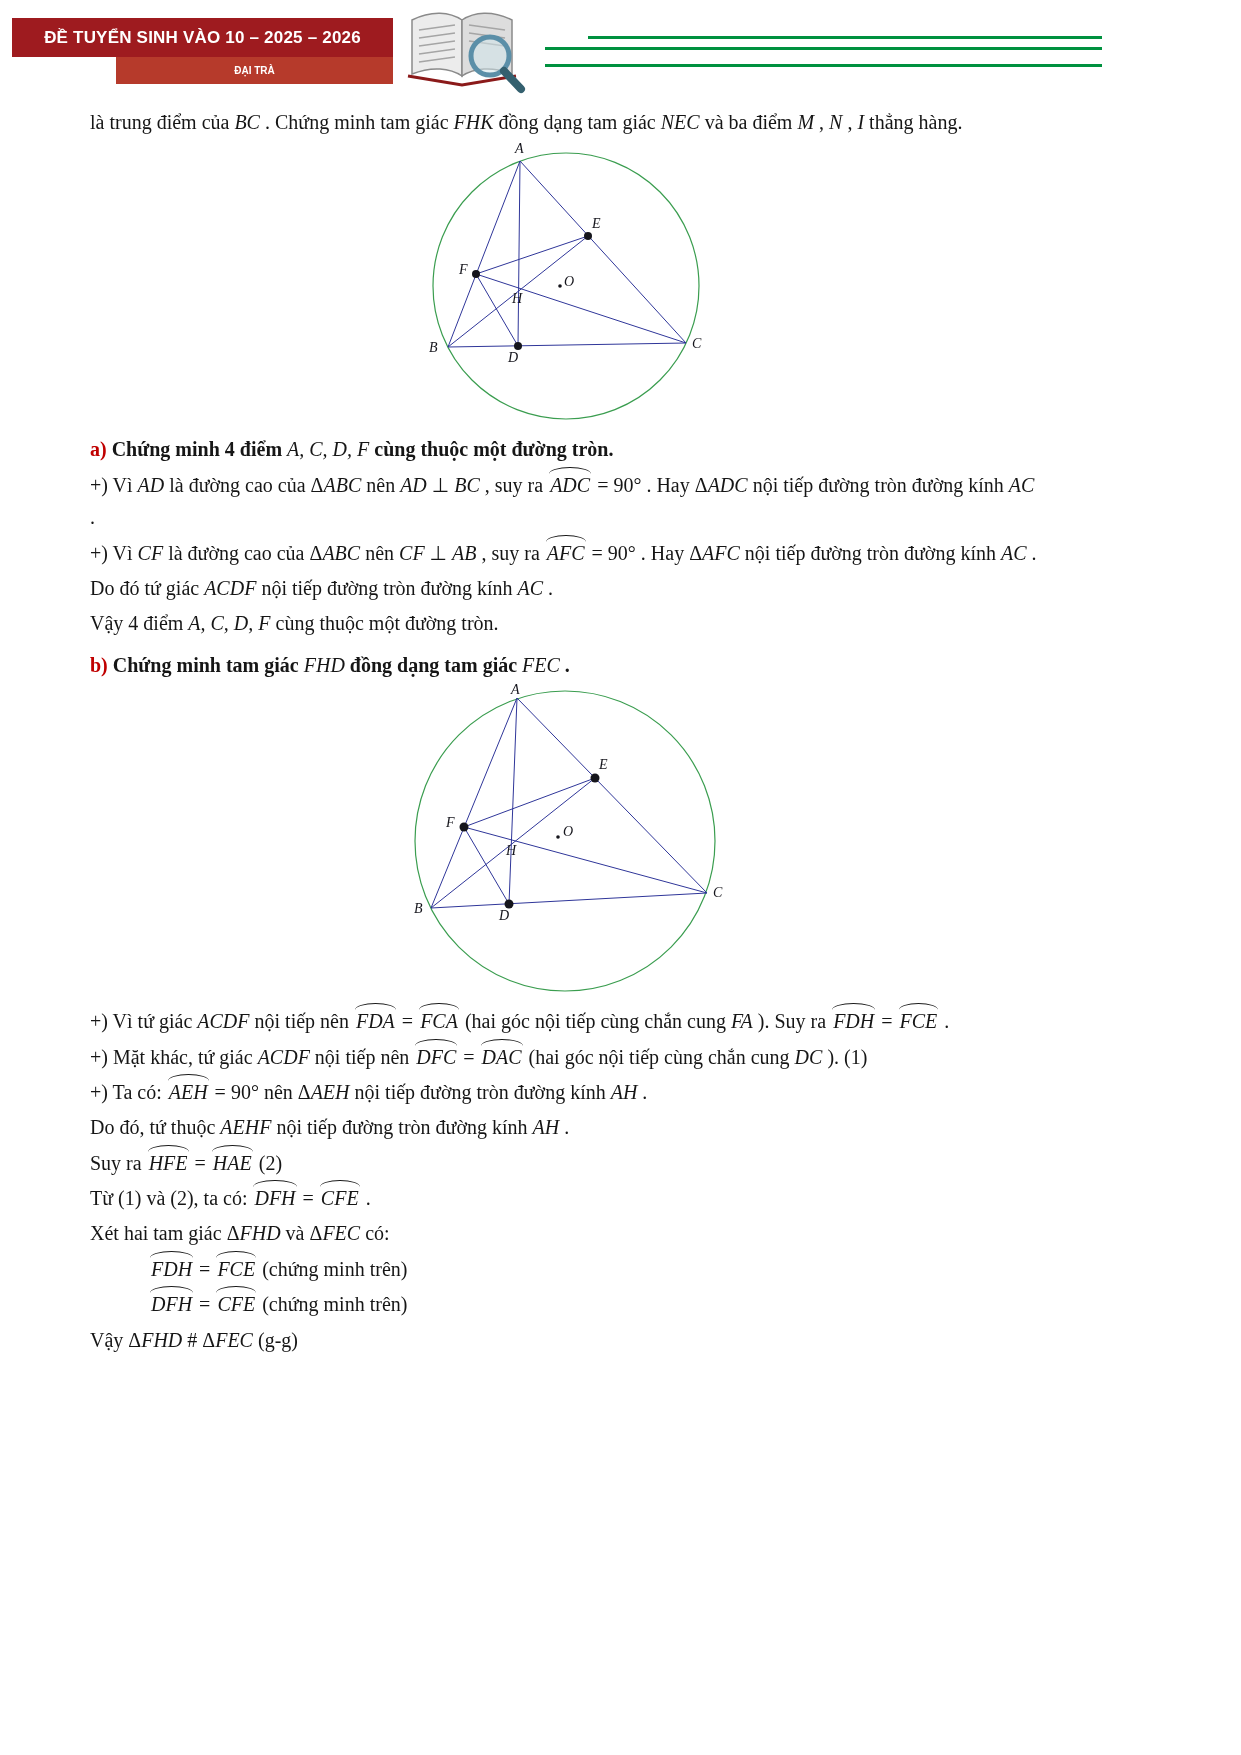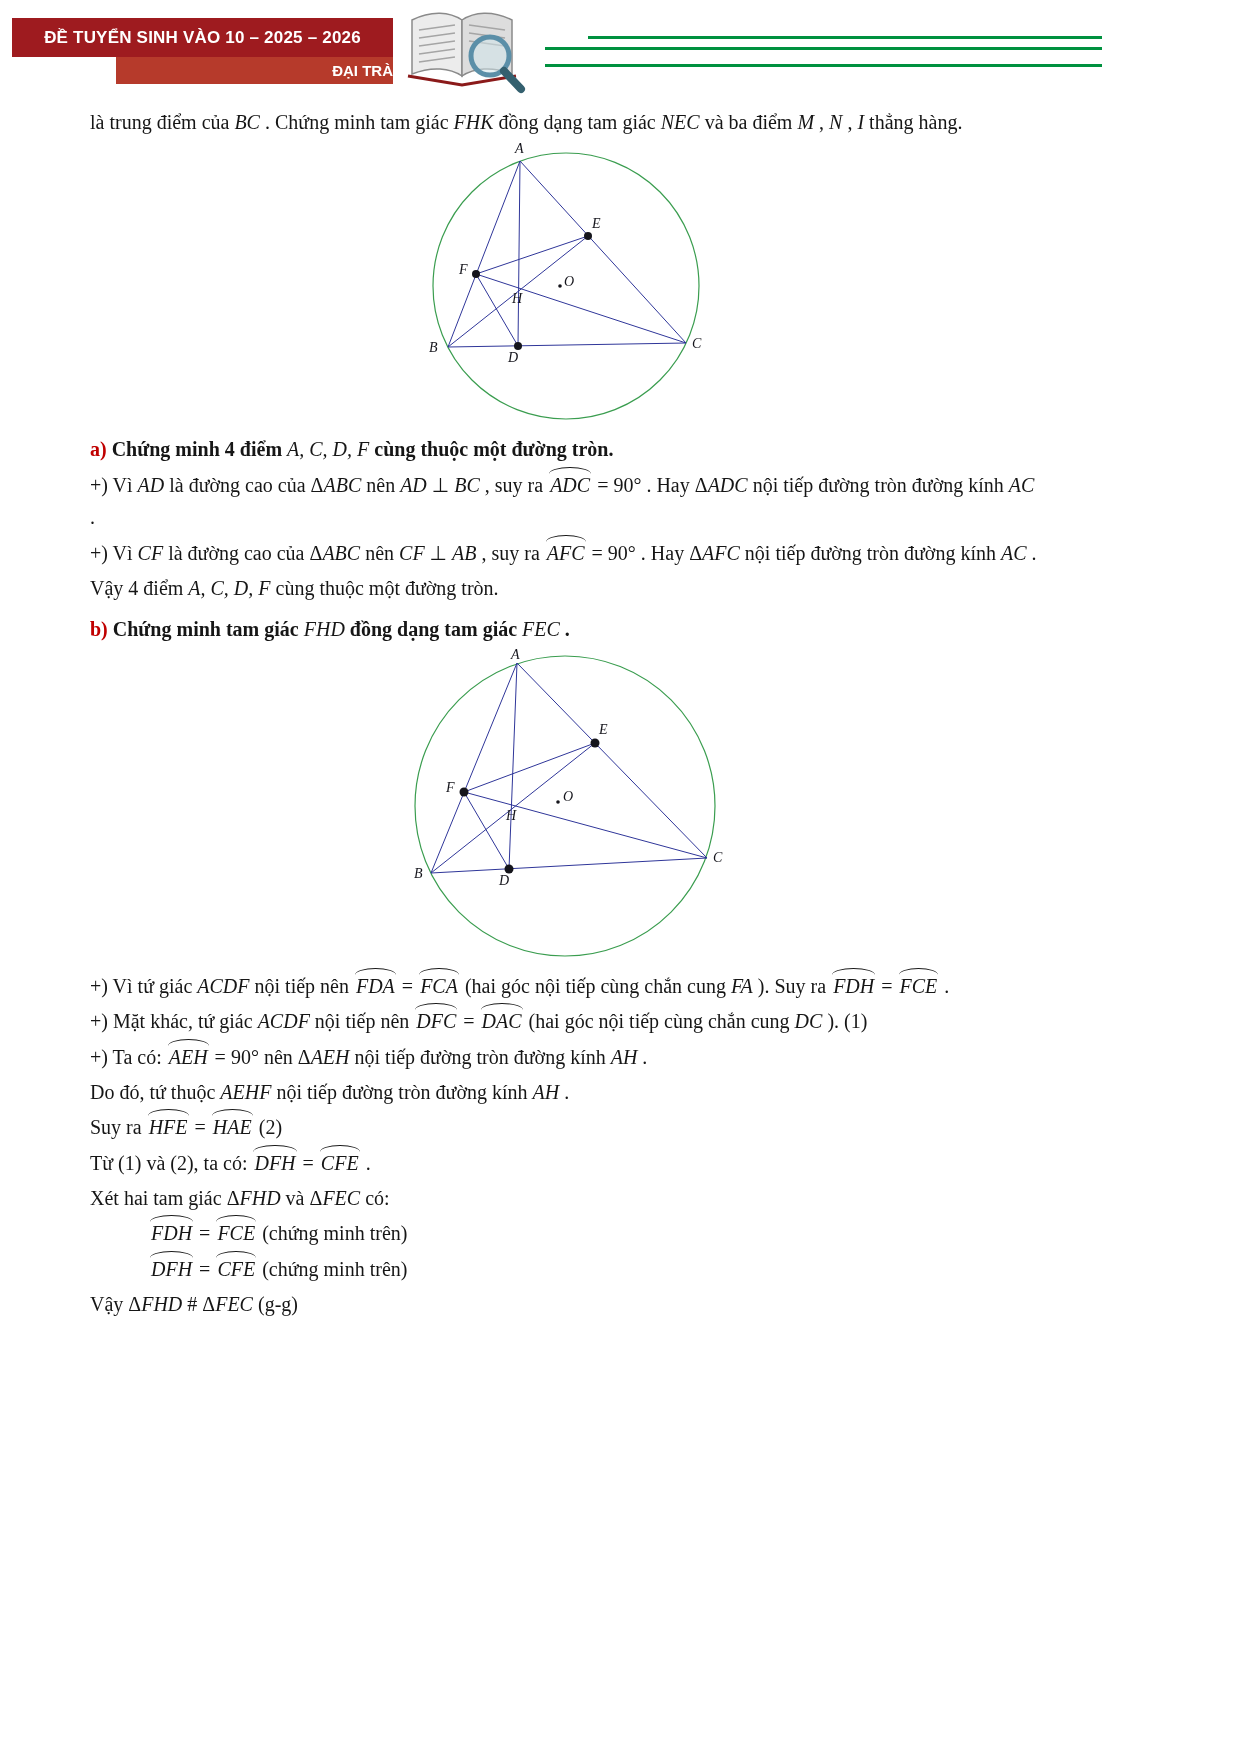--- a/index.html
+++ b/index.html
@@ -11,21 +11,21 @@
   
   .banner1 {
     position:absolute; left:12px; top:18px; width:381px; height:39px;
     background:#9e1b1f; color:#ffffff; font-family:"Liberation Sans", sans-serif;
     font-weight:bold; font-size:17px; display:flex; align-items:center; justify-content:center;
     letter-spacing:.2px;
   }
   .banner2 {
     position:absolute; left:116px; top:57px; width:277px; height:27px;
     background:#b63a2b; color:#ffffff; font-family:"Liberation Sans", sans-serif;
-    font-weight:bold; font-size:15px; display:flex; align-items:center; justify-content:flex-end;
+    font-weight:bold; font-size:10px; display:flex; align-items:center; justify-content:center;
   }
   .book-icon { position:absolute; left:398px; top:2px; width:132px; height:92px; }
   .hline { position:absolute; height:3px; background:#00913f; }
   .hl1 { left:588px; top:36px; width:514px; }
   .hl2 { left:545px; top:47px; width:557px; }
   .hl3 { left:545px; top:64px; width:557px; }
   
   .main {
     position:relative; margin-left:90px; width:952px; padding-top:106px;
     font-size:20px; line-height:1.62;
@@ -128,20 +128,21 @@
       <span class="ptlabel" style="left:92px;  top:207px;">D</span>
       <span class="ptlabel" style="left:176px; top:73px;">E</span>
       <span class="ptlabel" style="left:43px;  top:119px;">F</span>
       <span class="ptlabel" style="left:96px;  top:148px;">H</span>
       <span class="ptlabel" style="left:148px; top:131px;">O</span>
     </div>
 
     <p class="line head"><span class="rb">a)</span><span class="b"> Chứng minh 4 điểm </span><span class="i">A, C, D, F</span><span class="b"> cùng thuộc một đường tròn.</span></p>
     <p class="line"><span>+) Vì </span><span class="i">AD</span><span> là đường cao của </span><span>Δ</span><span class="i">ABC</span><span> nên </span><span class="i">AD</span><span> ⊥ </span><span class="i">BC</span><span> , suy ra </span><span class="hat">ADC</span><span> = 90° . Hay </span><span>Δ</span><span class="i">ADC</span><span> nội tiếp đường tròn đường kính </span><span class="i">AC</span><span> .</span></p>
     <p class="line"><span>+) Vì </span><span class="i">CF</span><span> là đường cao của </span><span>Δ</span><span class="i">ABC</span><span> nên </span><span class="i">CF</span><span> ⊥ </span><span class="i">AB</span><span> , suy ra </span><span class="hat">AFC</span><span> = 90° . Hay </span><span>Δ</span><span class="i">AFC</span><span> nội tiếp đường tròn đường kính </span><span class="i">AC</span><span> .</span></p>
+    <p class="line"><span>Do đó tứ giác </span><span class="i">ACDF</span><span> nội tiếp đường tròn đường kính </span><span class="i">AC</span><span> .</span></p>
     <p class="line"><span>Vậy 4 điểm </span><span class="i">A, C, D, F</span><span> cùng thuộc một đường tròn.</span></p>
 
     <p class="line head"><span class="rb">b)</span><span class="b"> Chứng minh tam giác </span><span class="i">FHD</span><span class="b"> đồng dạng tam giác </span><span class="i">FEC</span><span class="b"> .</span></p>
 
     <div class="figure fig2">
       <svg class="figsvg" width="322" height="310" viewBox="0 0 322 310">
         <circle class="circ" cx="160" cy="154" r="150"></circle>
         <g class="edges">
           <line x1="112" y1="11" x2="26" y2="221"></line>
           <line x1="112" y1="11" x2="302" y2="206"></line>

